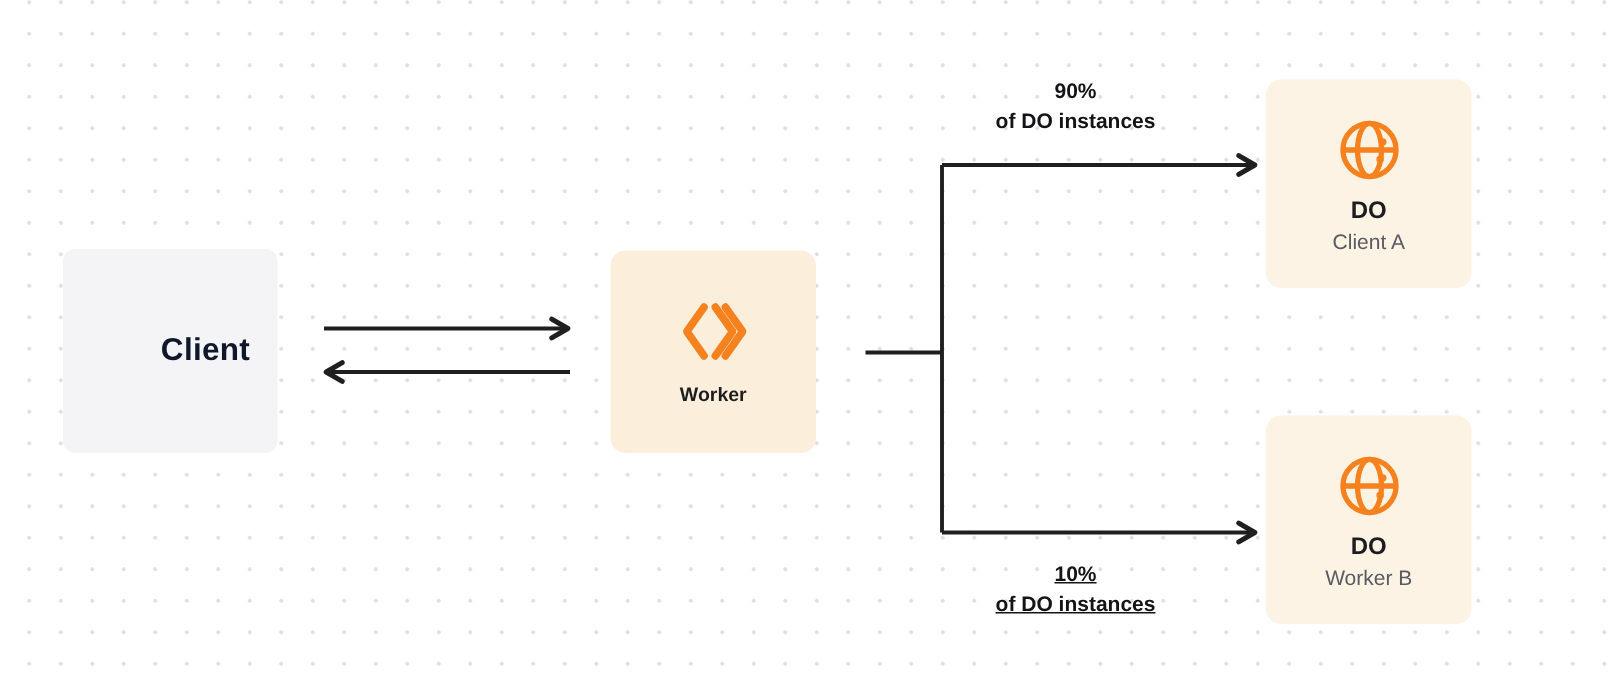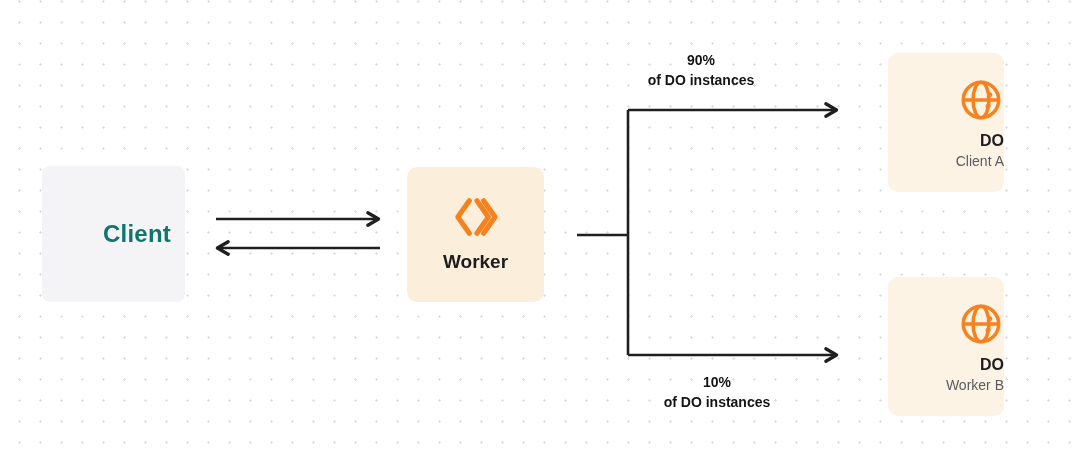--- a/index.html
+++ b/index.html
@@ -36,56 +36,55 @@
     flex-direction: column;
     align-items: center;
     justify-content: center;
   }
   .client-node {
     left: 42px; top: 166px; width: 143px; height: 136px;
     background: #f4f4f6;
     border-radius: 8px;
   }
   .client-node .node-label {
-    font-size: 24px; font-weight: 700; color: #0f766e; letter-spacing: 0.2px; margin-left: 47px;
+    font-size: 21px; font-weight: 700; color: #0f172a; letter-spacing: 0.2px; margin-left: 47px;
   }
   .worker-node {
     left: 407px; top: 167px; width: 137px; height: 135px;
     background: #fbefdc;
     border-radius: 10px;
     gap: 13px;
   }
   .worker-node .node-label {
-    font-size: 19px; font-weight: 700; color: #1d1d1f;
+    font-size: 13px; font-weight: 700; color: #1d1d1f;
   }
   .do-node {
-    left: 888px; width: 116px; height: 139px;
+    left: 844px; width: 137px; height: 139px;
     background: #fcf3e4;
     border-radius: 10px;
-    align-items: flex-end;
   }
   .do-a { top: 53px; }
   .do-b { top: 277px; }
   .do-title {
     font-size: 16px; font-weight: 700; color: #1d1d1f; margin-top: 9px;
   }
   .do-subtitle {
     font-size: 14px; color: #5a5b60; margin-top: 3px;
   }
   .branch-label {
     position: absolute;
     width: 176px;
     text-align: center;
     color: #141417;
     font-size: 14px;
     font-weight: 700;
     line-height: 20px;
   }
-  .branch-top { left: 613px; top: 50px; }
-  .branch-bottom { left: 629px; top: 372px; }
+  .branch-top { left: 629px; top: 50px; }
+  .branch-bottom { left: 629px; top: 372px; text-decoration: underline; }
   .icon { display: block; }
 </style>
 </head>
 <body>
 
 <div class="canvas">
 
   <svg class="connectors" viewBox="0 0 1072 452" aria-hidden="true">
     <defs>
       <marker id="arrowhead" viewBox="0 0 12 12" markerWidth="6.6" markerHeight="6.6" refX="9.6" refY="6" orient="auto-start-reverse" markerUnits="strokeWidth">

